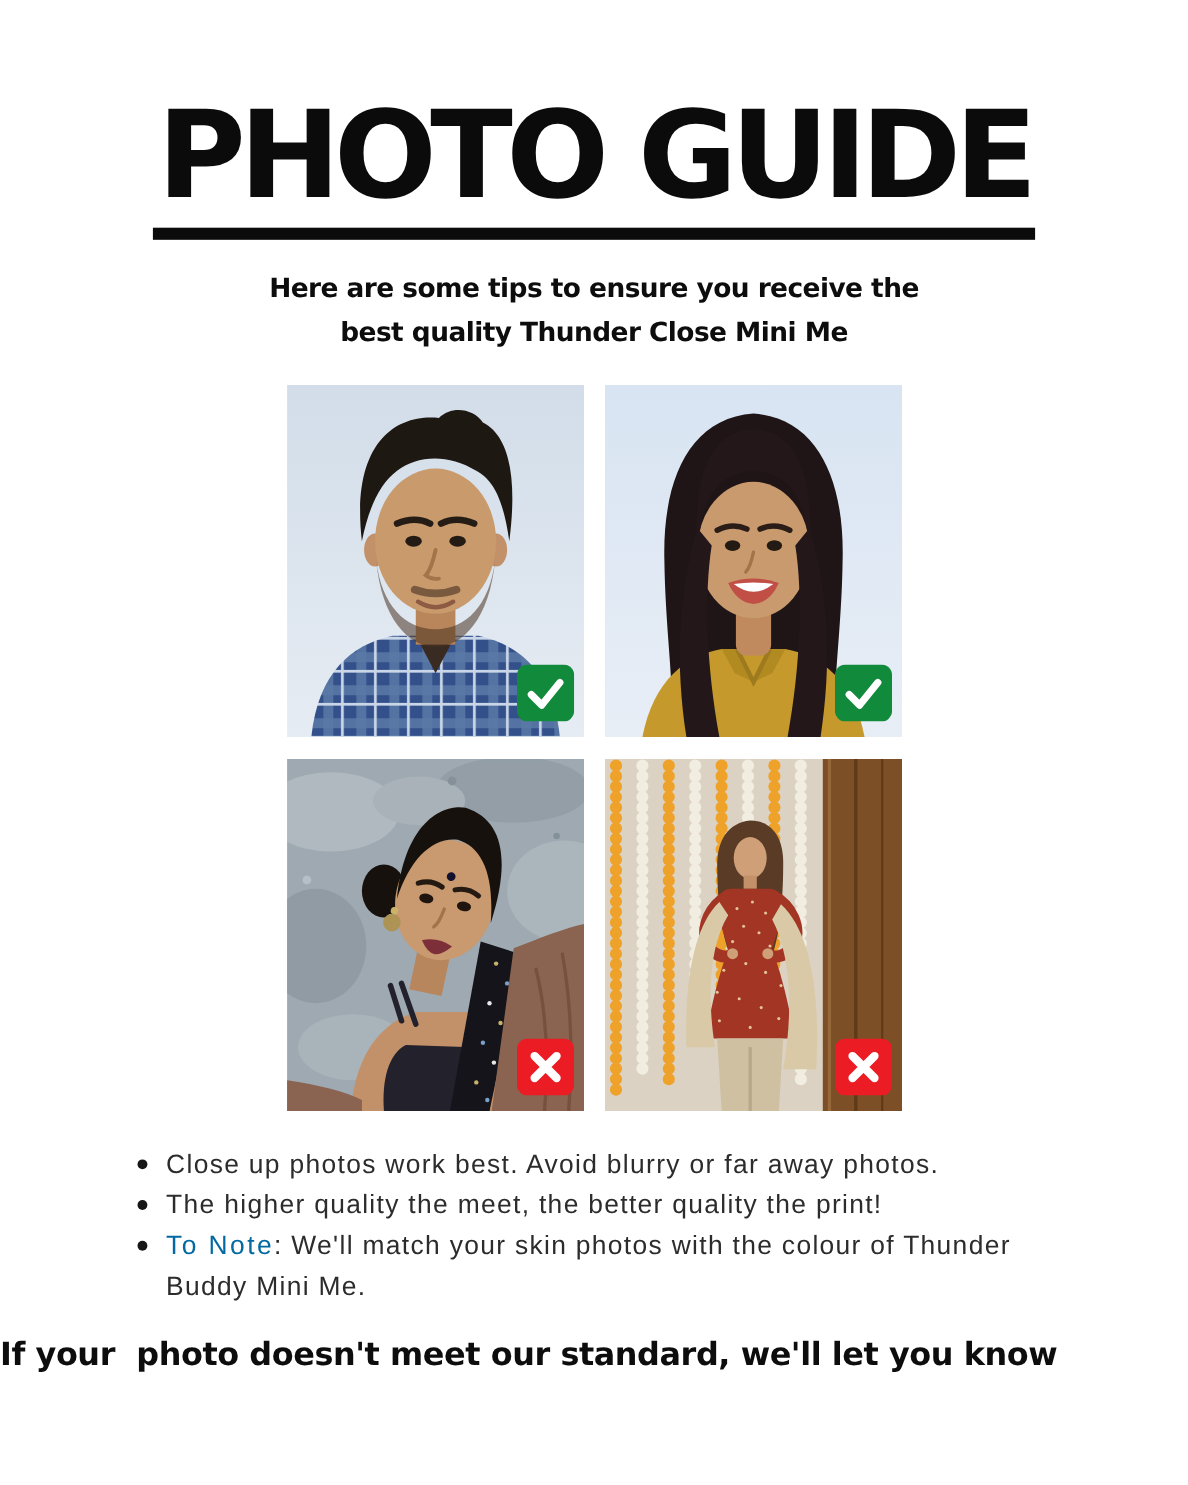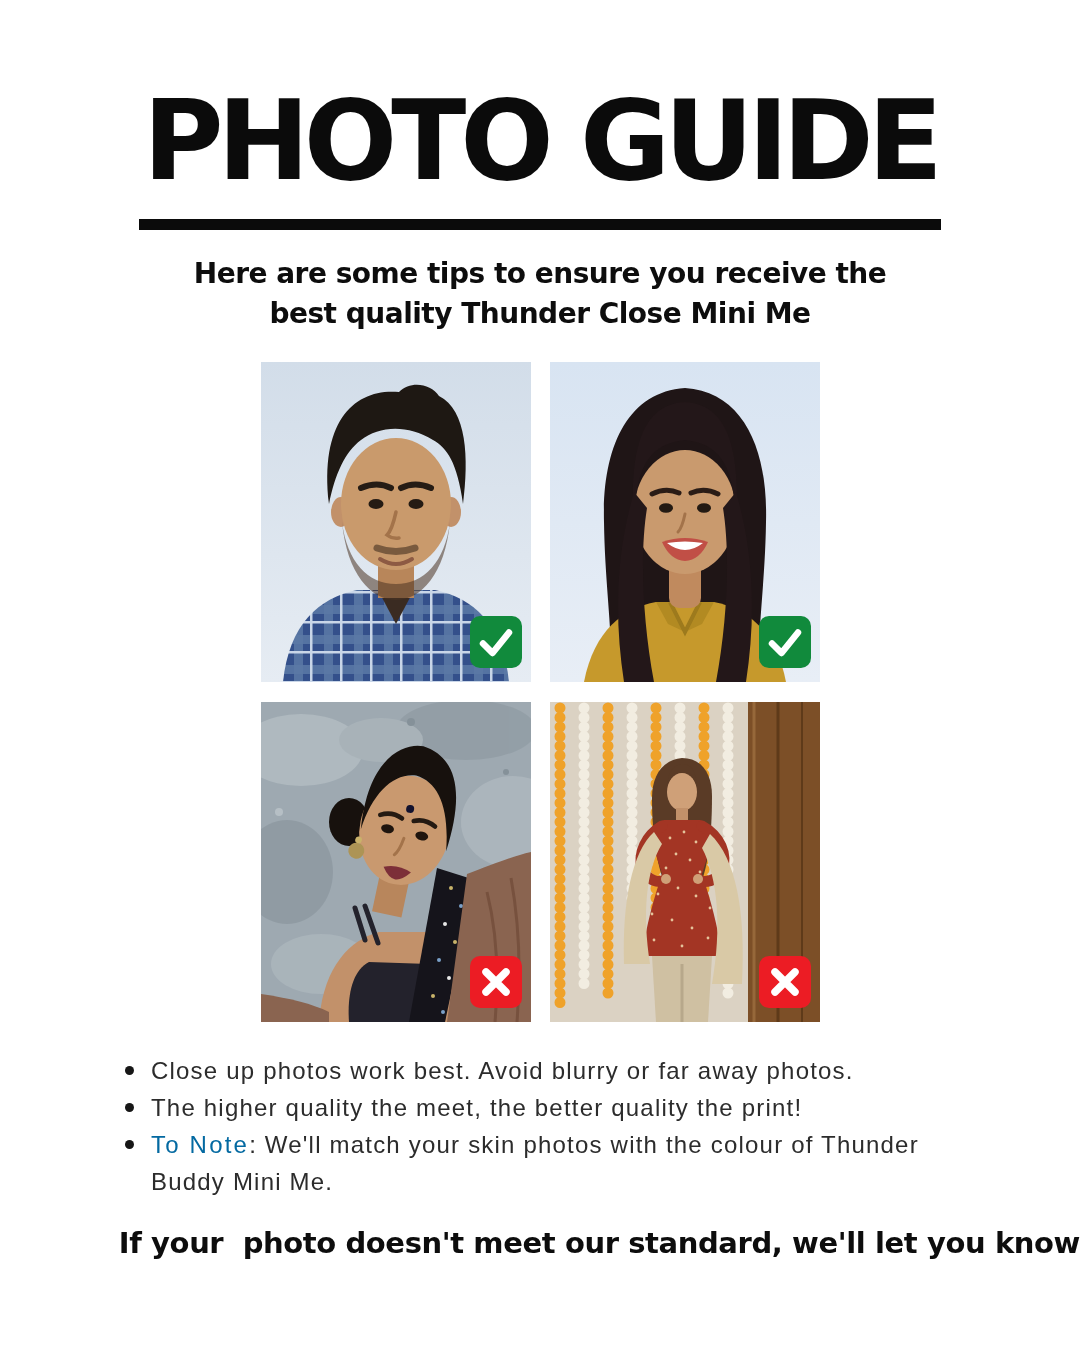--- a/index.html
+++ b/index.html
@@ -16,28 +16,28 @@
   .header { text-align:center; padding-top:86px; }
   .title {
     display:inline-block;
     font-family:"DejaVu Sans", sans-serif;
     font-weight:bold;
     font-size:110px;
     line-height:1.0;
     letter-spacing:-6px;
     color:#0b0b0b;
     border-bottom:11px solid #0b0b0b;
-    padding:0 4px 23px 4px;
+    padding:0 4px 11px 4px;
     white-space:nowrap;
   }
   .subtitle {
     margin-top:24px;
     font-family:"DejaVu Sans", sans-serif;
     font-weight:bold;
-    font-size:28px;
+    font-size:24px;
     line-height:40px;
     letter-spacing:-0.5px;
     color:#0d0d0d;
   }
 
   
   .grid {
     margin-top:28px;
     display:grid;
     grid-template-columns:270px 270px;
@@ -72,21 +72,21 @@
     position:absolute; left:3px; top:14px;
     width:9px; height:9px; border-radius:50%;
     background:#161616;
   }
   .tip-lead { color:#0369a1; font-weight:normal; letter-spacing:2.2px; }
   .tip-sep { color:#2c2c2c; }
 
   
   .footer {
     margin-top:26px;
-    text-align:right;
+    text-align:left;
     font-family:"DejaVu Sans", sans-serif;
     font-weight:bold;
     font-size:29px;
     letter-spacing:-0.4px;
     color:#0d0d0d;
     white-space:pre-wrap;
   }
 </style>
 </head>
 <body>

